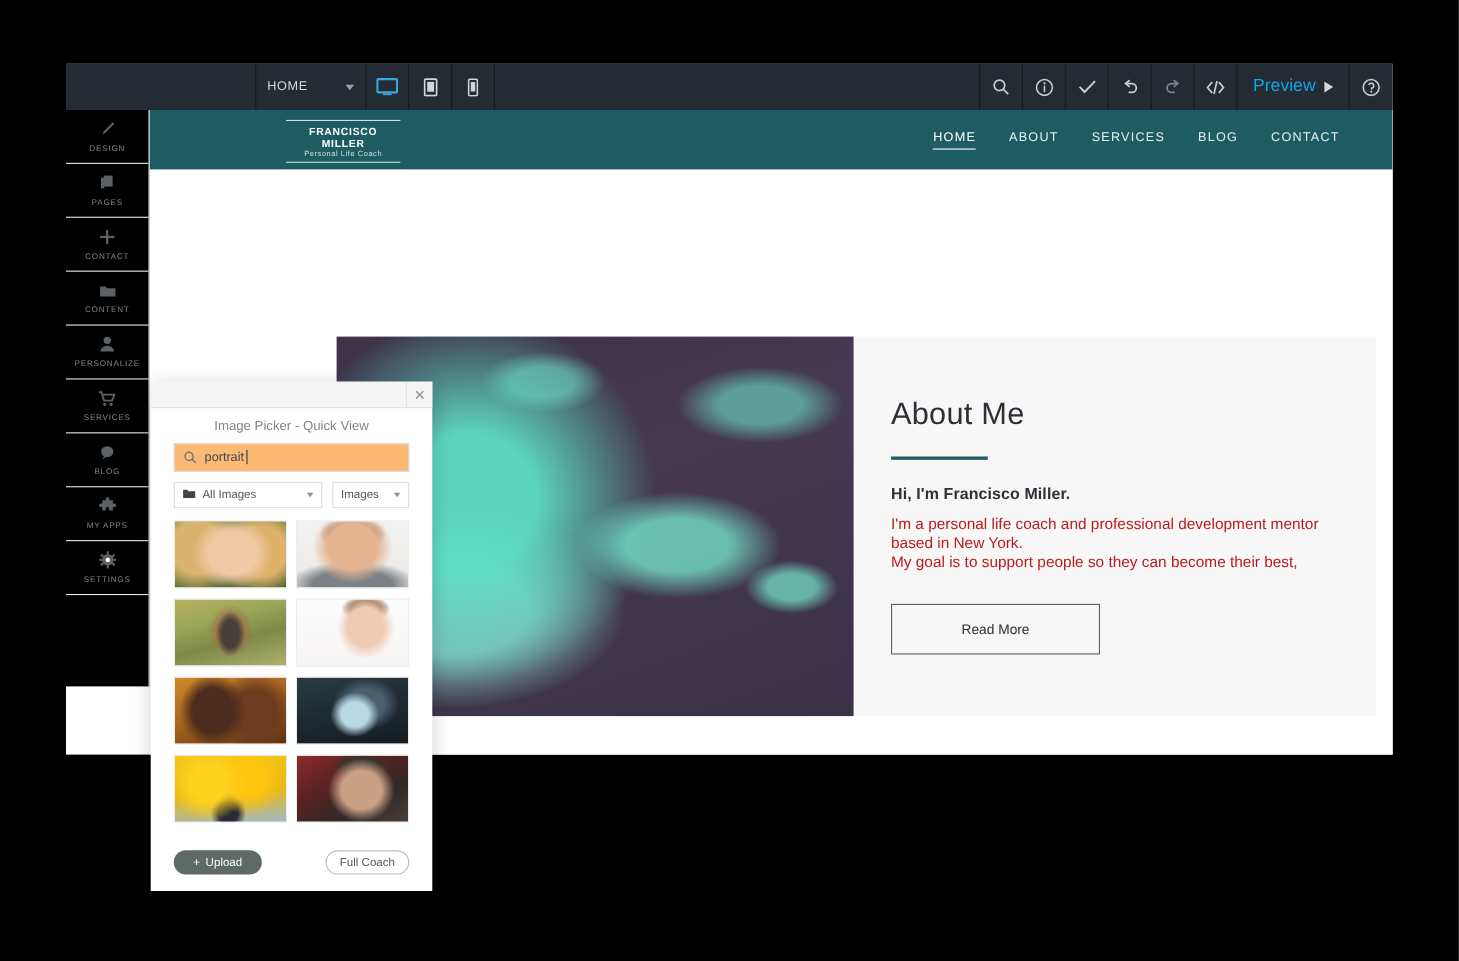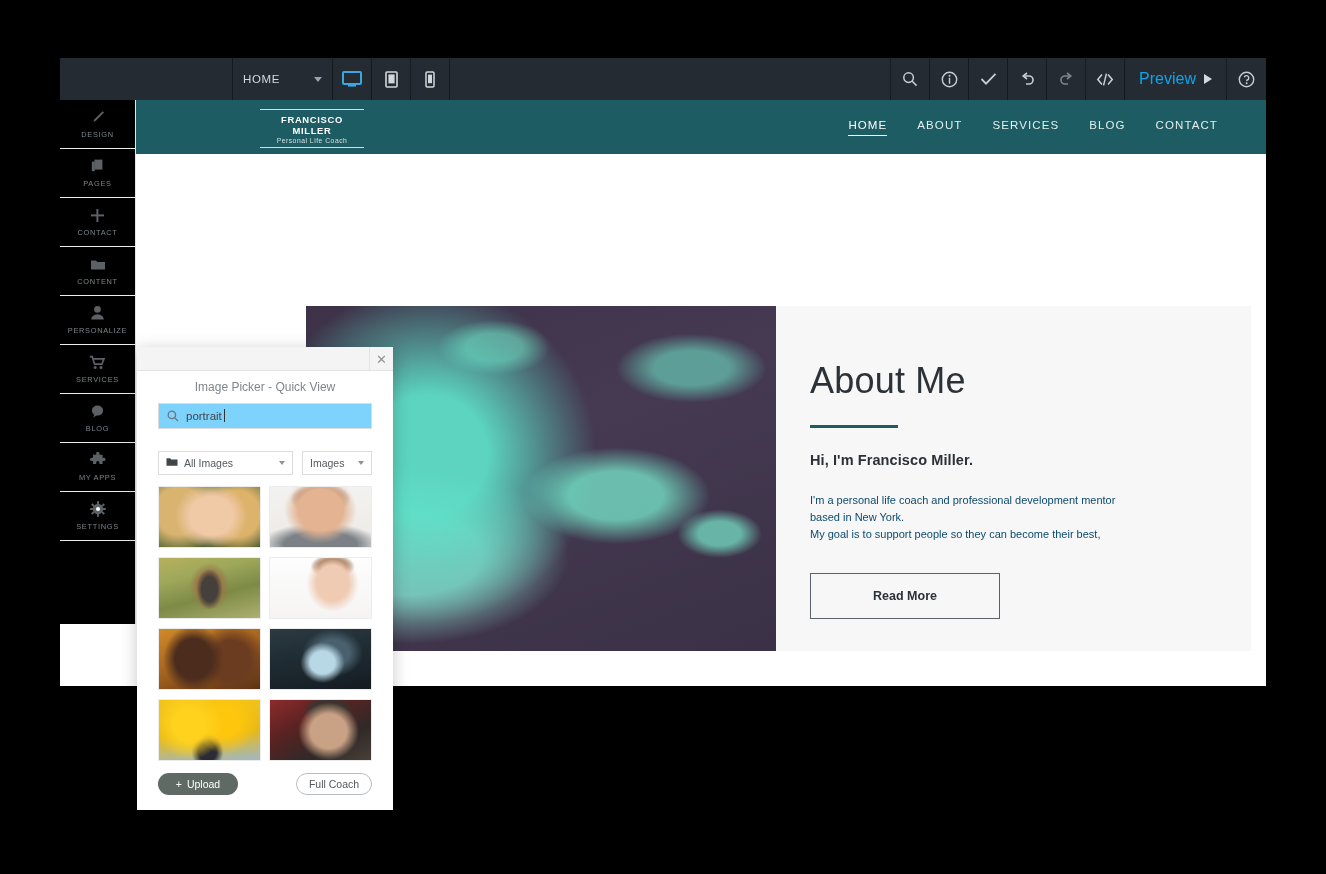--- a/index.html
+++ b/index.html
@@ -155,40 +155,40 @@
       radial-gradient(ellipse 12% 8% at 40% 12%, rgba(120,230,200,.55) 0 50%, rgba(120,230,200,0) 100%),
       radial-gradient(ellipse 9% 7% at 88% 66%, rgba(120,235,205,.7) 0 50%, rgba(120,235,205,0) 100%),
       linear-gradient(160deg, #3d3248 0%, #453a52 40%, #3b3146 100%);
     filter: blur(.3px);
   }
   #about-copy {
     flex: 1; background: #f7f7f7;
     padding: 54px 0 0 34px;
   }
   #about-title {
-    font-size: 36px; font-weight: 400; color: #2b3136;
+    font-size: 28px; font-weight: 400; color: #2b3136;
     letter-spacing: .2px;
   }
   #about-rule {
     width: 88px; height: 3px; background: #1d5c63;
     margin: 23px 0 24px;
   }
   #about-subtitle {
     font-size: 14.5px; font-weight: bold; color: #2b3136;
     letter-spacing: .1px;
   }
   #about-body {
-    margin-top: 24px;
-    font-size: 11px; line-height: 17px; color: #0c4a6e;
+    margin-top: 10px;
+    font-size: 14px; line-height: 17px; color: #b91c1c;
   }
   #read-more {
     margin-top: 30px;
     width: 190px; height: 46px;
     border: 1.5px solid #5a6169; background: transparent;
-    font-family: inherit; font-size: 12.5px; font-weight: bold;
+    font-family: inherit; font-size: 12.5px; font-weight: normal;
     color: #2b3136; cursor: pointer;
   }
 
   
   #picker {
     position: absolute;
     left: 137px; top: 347px;
     width: 256px; height: 463px;
     background: #ffffff;
     box-shadow: 0 3px 16px rgba(0,0,0,.22);
@@ -209,34 +209,34 @@
   }
   #picker-title {
     height: 32px; display: flex; align-items: center; justify-content: center;
     font-size: 12px; color: #7f868c;
   }
   #picker-body {
     padding: 0 21px;
   }
   #picker-search {
     position: relative; height: 26px;
-    border: 1px solid #dcdcdc; background: #7dd3fc;
+    border: 1px solid #dcdcdc; background: #fdba74;
     display: flex; align-items: center; padding-left: 8px; gap: 7px;
   }
   #picker-search .s-icon { color: #6e757b; display: flex; }
   #search-value {
     font-size: 11.5px; color: #40464b;
     position: relative;
   }
   #search-value::after {
     content: ""; position: absolute; right: -3px; top: -1px;
     width: 1px; height: 13px; background: #333;
   }
   #filter-row {
-    display: flex; gap: 9px; margin-top: 22px; align-items: flex-end;
+    display: flex; gap: 9px; margin-top: 9px; align-items: flex-end;
   }
   .sel {
     height: 24px; border: 1px solid #dcdcdc; background: #fff;
     display: flex; align-items: center; padding: 0 7px;
     font-size: 10.5px; color: #53595e; cursor: pointer;
   }
   #sel-folder { flex: 1 1 auto; gap: 6px; }
   #sel-folder .fname { flex: 1; }
   #sel-type { width: 70px; justify-content: space-between; }
   .sel-caret {

